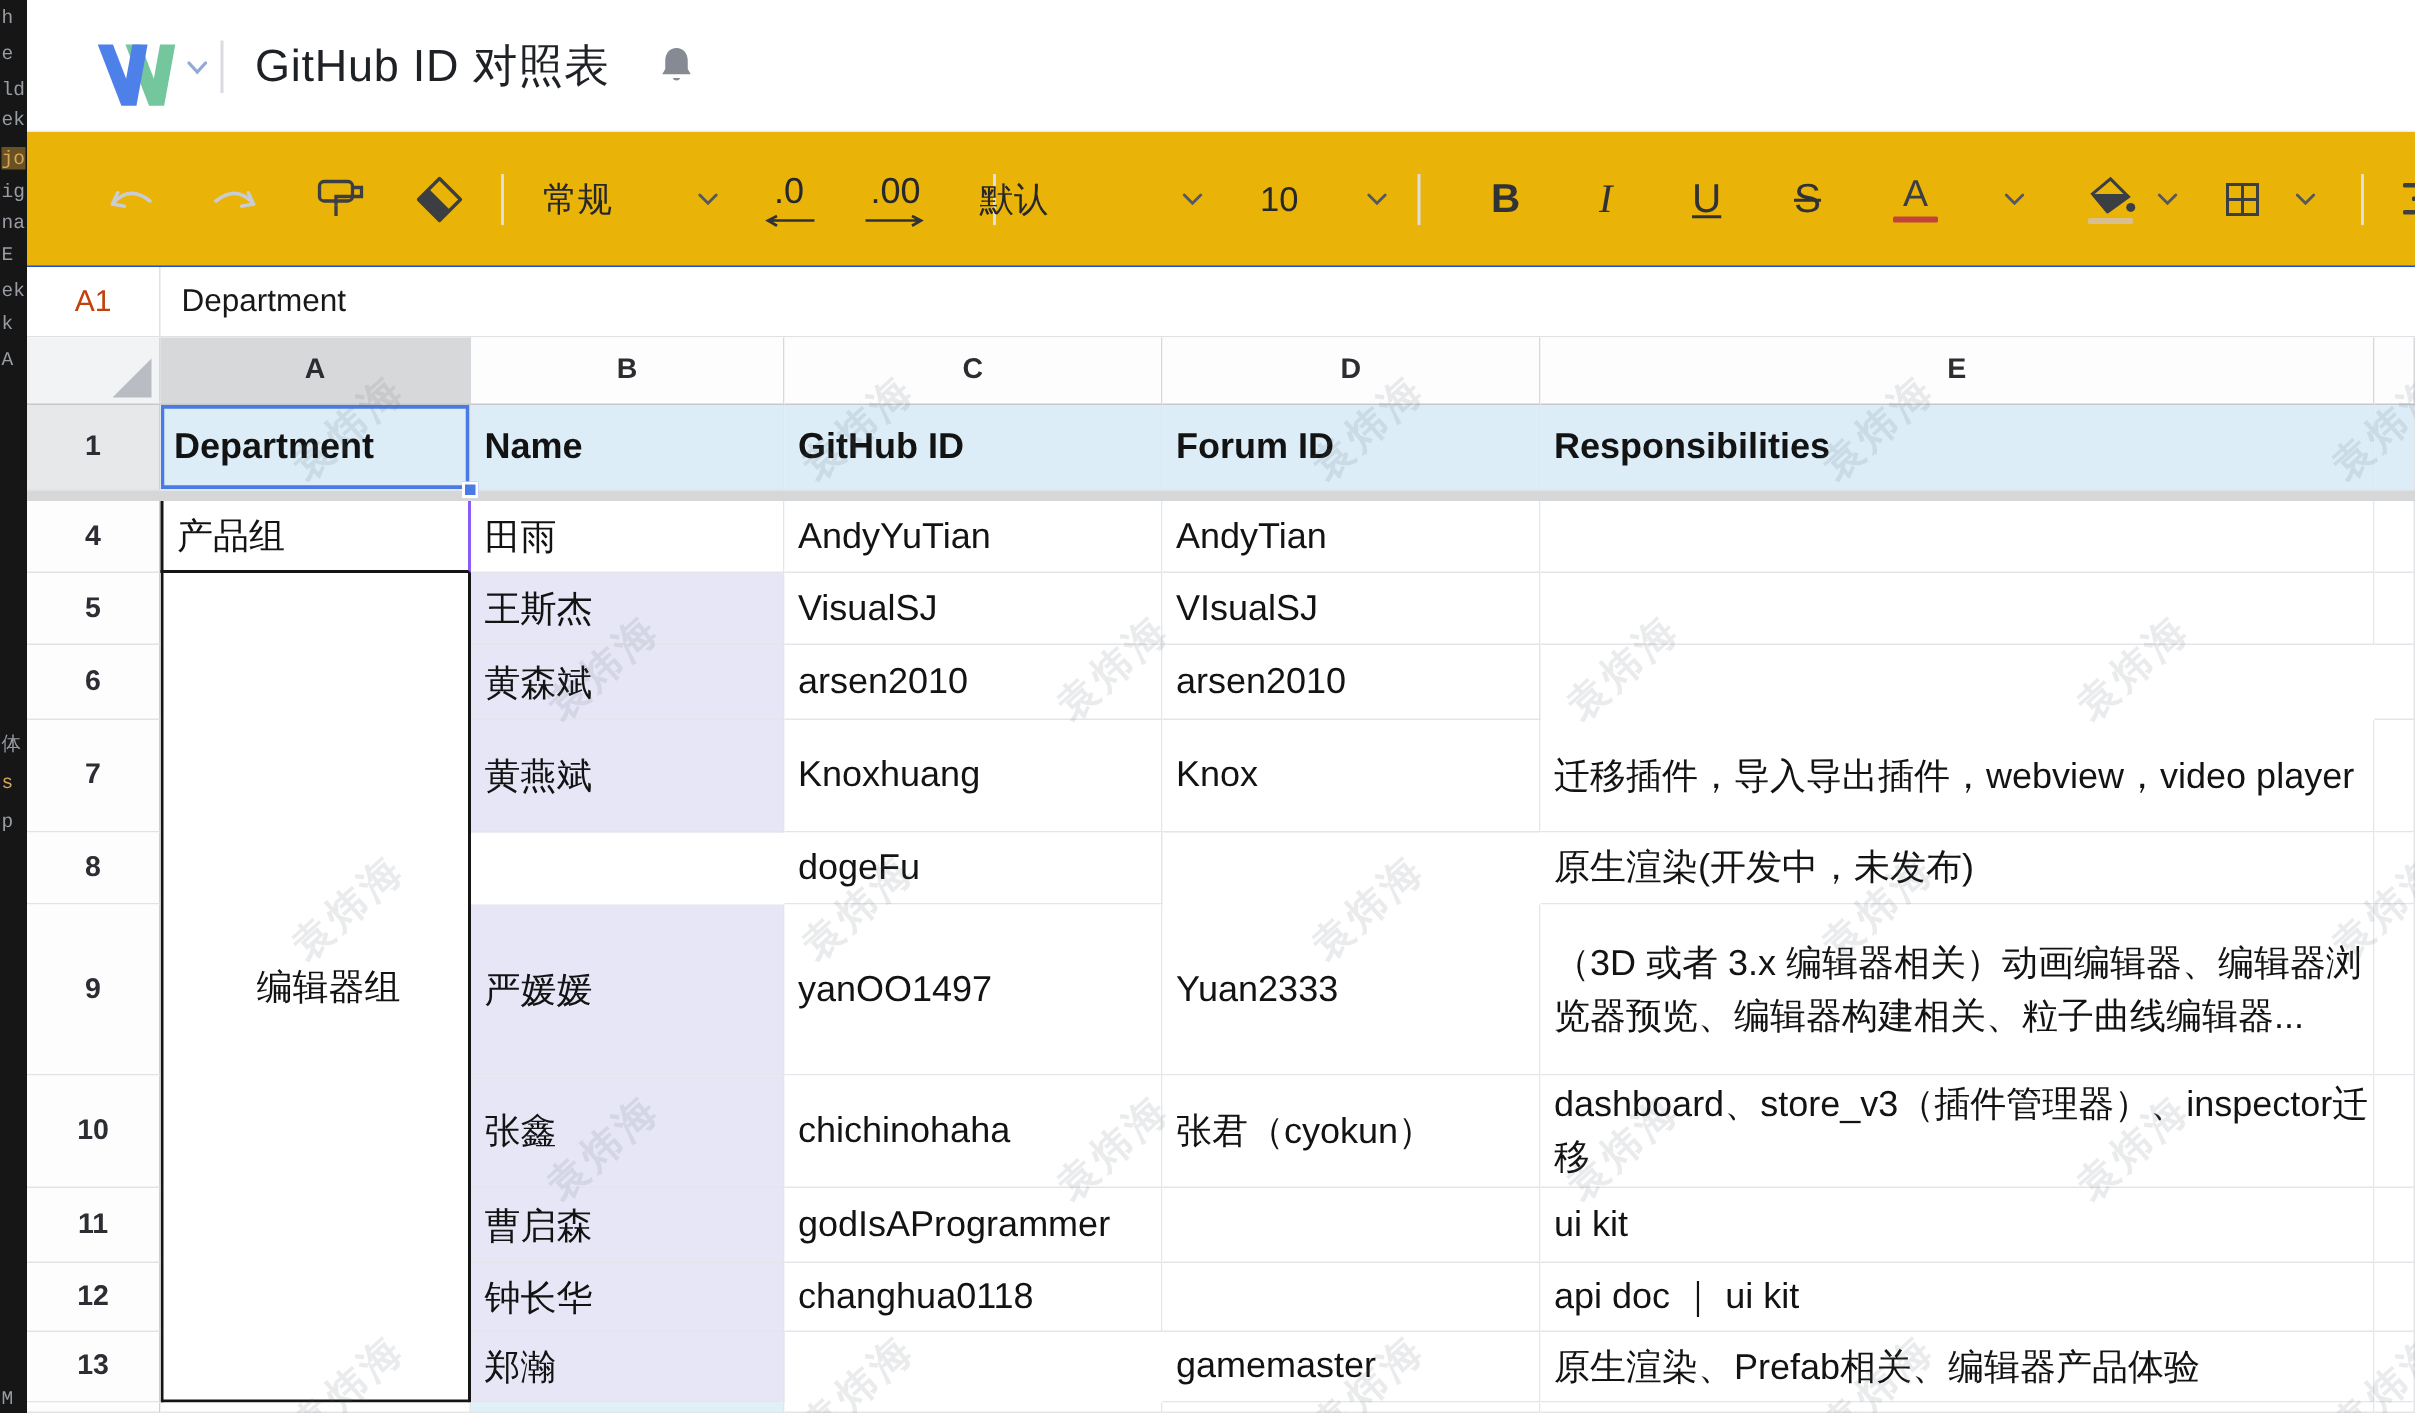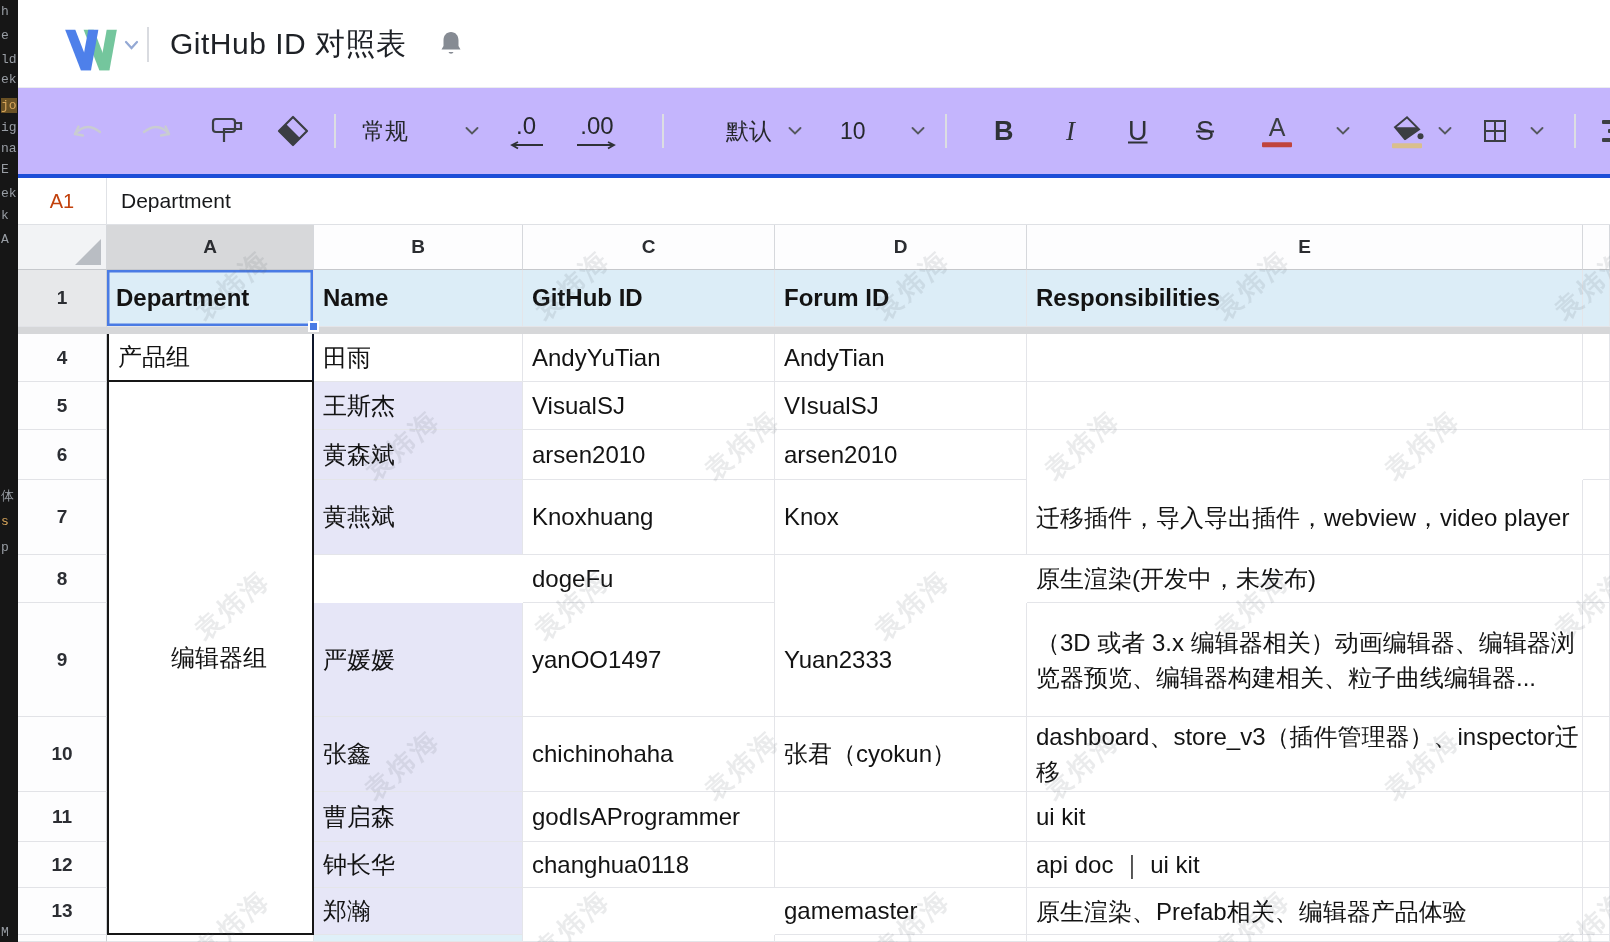--- a/index.html
+++ b/index.html
@@ -13,21 +13,21 @@
   
   .main{position:absolute;left:18px;top:0;width:1592px;height:942px;background:#fff;}
   
   .topbar{position:relative;height:88px;background:#fff;border-bottom:1px solid #ecedef;box-sizing:border-box;}
   .logo{position:absolute;left:44px;top:26px;}
   .logo-chev{position:absolute;left:106px;top:40px;}
   .tdiv{position:absolute;left:129px;top:27px;width:2px;height:35px;background:#d9dbe0;}
   .doc-title{position:absolute;left:152px;top:24px;font-size:30px;color:#1e2126;font-weight:500;letter-spacing:.5px;}
   .bell{position:absolute;left:420px;top:29px;}
   
-  .toolbar{position:relative;height:90px;background:#c4b5fd;border-bottom:4px solid #1d4ed8;box-sizing:border-box;}
+  .toolbar{position:relative;height:90px;background:#eab308;border-bottom:1px solid #1d4ed8;box-sizing:border-box;}
   .tb{position:absolute;top:50%;transform:translateY(-50%);display:flex;align-items:center;}
   .vdiv{width:2px;height:34px;background:#dcdee2;}
   .tb-label{font-size:23px;color:#26282c;}
   .dec{display:flex;flex-direction:column;align-items:center;gap:1px;}
   .dec .tb-label{font-size:24px;}
   .biu{font-size:27px;color:#2f3237;}
   .b{font-weight:700;}
   .i{font-family:"Liberation Serif","DejaVu Serif",serif;font-style:italic;}
   .u{text-decoration:underline;}
   .s{text-decoration:line-through;}
@@ -55,21 +55,21 @@
       font-weight:700;font-size:19px;color:#2b2d31;}
   .ch.selcol{background:#d7d8da;}
   .rh{justify-content:center;padding:0;background:#fdfdfe;border-right:1px solid #cdd0d4;border-bottom:1px solid #e2e3e7;
       font-weight:700;font-size:19px;color:#2c2e33;}
   .rh.selrow{background:#e7e8ea;}
   .corner{background:#f2f3f5;position:relative;border-right:1px solid #d6d8dc;border-bottom:1px solid #c6c8cc;}
   .corner .tri{position:absolute;right:5px;bottom:4px;width:0;height:0;border-left:26px solid transparent;border-bottom:26px solid #b9bdc3;}
   .band{background:#d6d7d9;border:none;}
   .sel{box-shadow:inset 0 0 0 2.5px #4a7be4;z-index:4;}
   .handle{position:absolute;left:290px;top:96px;width:11px;height:11px;background:#4a7be4;border:2px solid #fff;box-sizing:border-box;z-index:6;}
-  .blk-a4{border-left:2px solid #161616;border-right:2px solid #0f172a;border-bottom:2px solid #161616;}
+  .blk-a4{border-left:2px solid #161616;border-right:2px solid #8b5cf6;border-bottom:2px solid #161616;}
   .blk-m{border-left:2px solid #161616;border-right:2px solid #161616;border-bottom:2px solid #161616;justify-content:center;padding-left:17px;}
   .wm{position:absolute;left:0;top:228px;width:1592px;height:714px;pointer-events:none;z-index:5;overflow:hidden;}
   .wm span{position:absolute;transform:translate(-50%,-50%) rotate(-42deg);font-size:27px;letter-spacing:3px;
            color:rgba(95,100,106,0.13);white-space:nowrap;font-weight:700;}
   svg{display:block;}
 </style>
 </head>
 <body>
 
 <div class="screen">
@@ -159,21 +159,21 @@
             <path d="M37 4 H7 M12 1 L6 4 L12 7.5" stroke="#2f3237" stroke-width="1.8" fill="none"></path>
           </svg>
       </div>
       <div class="tb dec" style="left:556px">
         <span class="tb-label">.00</span>
         <svg width="46" height="9">
             <path d="M3 4 H39 M34 1 L40 4 L34 7.5" stroke="#2f3237" stroke-width="1.8" fill="none"></path>
           </svg>
       </div>
       <div class="tb vdiv" style="left:644px"></div>
-      <div class="tb tb-label" style="left:708px">默认</div>
+      <div class="tb tb-label" style="left:635px">默认</div>
       <div class="tb" style="left:770px">
         <svg width="14" height="9">
             <path d="M1.5 1.5 L7 7 L12.5 1.5" stroke="#55585f" stroke-width="1.9" fill="none" stroke-linecap="round"></path>
           </svg>
       </div>
       <div class="tb tb-label" style="left:822px">10</div>
       <div class="tb" style="left:893px">
         <svg width="14" height="9">
             <path d="M1.5 1.5 L7 7 L12.5 1.5" stroke="#55585f" stroke-width="1.9" fill="none" stroke-linecap="round"></path>
           </svg>

